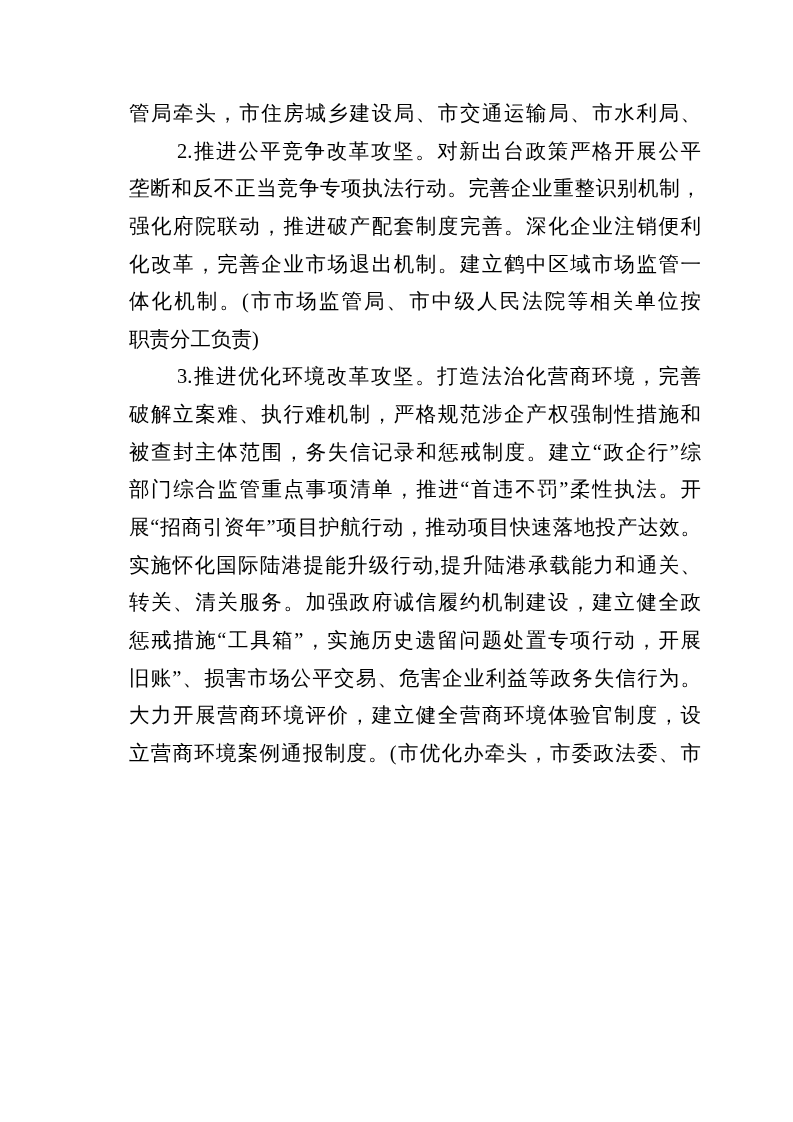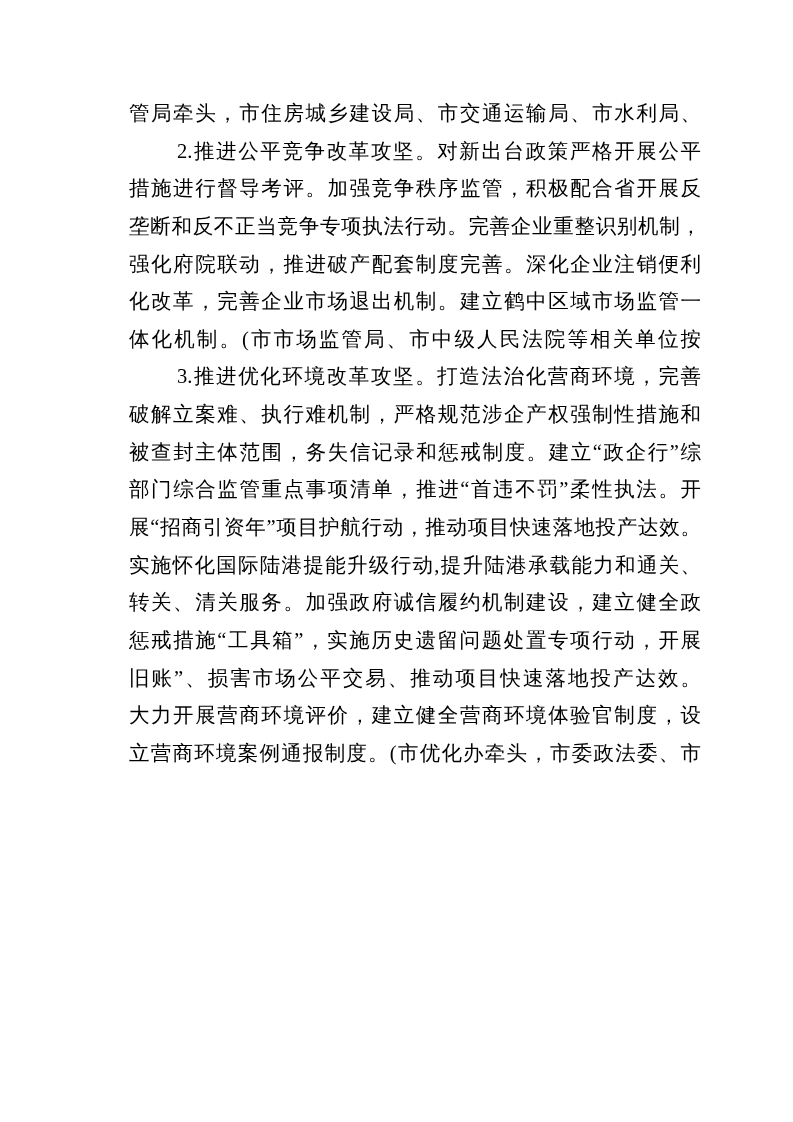--- a/index.html
+++ b/index.html
@@ -42,30 +42,30 @@
     text-align-last: left;
   }
 </style>
 </head>
 <body>
 
 <div class="page">
   <div class="text-block" id="text-block">
       <div class="line">管局牵头，市住房城乡建设局、市交通运输局、市水利局、</div>
       <div class="line indent">2.推进公平竞争改革攻坚。对新出台政策严格开展公平</div>
-      <div class="line">措施进行督导考评。加强竞争秩序监管，积极配合省开展反</div>
       <div class="line">垄断和反不正当竞争专项执法行动。完善企业重整识别机制，</div>
       <div class="line">强化府院联动，推进破产配套制度完善。深化企业注销便利</div>
       <div class="line">化改革，完善企业市场退出机制。建立鹤中区域市场监管一</div>
       <div class="line">体化机制。(市市场监管局、市中级人民法院等相关单位按</div>
+      <div class="line no-justify">职责分工负责)</div>
       <div class="line indent">3.推进优化环境改革攻坚。打造法治化营商环境，完善</div>
       <div class="line">破解立案难、执行难机制，严格规范涉企产权强制性措施和</div>
       <div class="line">被查封主体范围，务失信记录和惩戒制度。建立“政企行”综</div>
       <div class="line">部门综合监管重点事项清单，推进“首违不罚”柔性执法。开</div>
       <div class="line">展“招商引资年”项目护航行动，推动项目快速落地投产达效。</div>
       <div class="line">实施怀化国际陆港提能升级行动,提升陆港承载能力和通关、</div>
       <div class="line">转关、清关服务。加强政府诚信履约机制建设，建立健全政</div>
       <div class="line">惩戒措施“工具箱”，实施历史遗留问题处置专项行动，开展</div>
-      <div class="line">旧账”、损害市场公平交易、推动项目快速落地投产达效。</div>
+      <div class="line">旧账”、损害市场公平交易、危害企业利益等政务失信行为。</div>
       <div class="line">大力开展营商环境评价，建立健全营商环境体验官制度，设</div>
       <div class="line">立营商环境案例通报制度。(市优化办牵头，市委政法委、市</div>
     </div>
 </div>
 
 </body></html>

